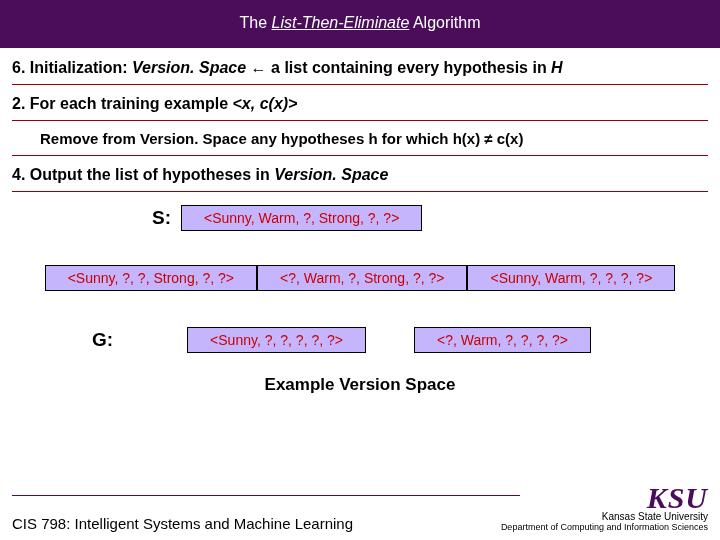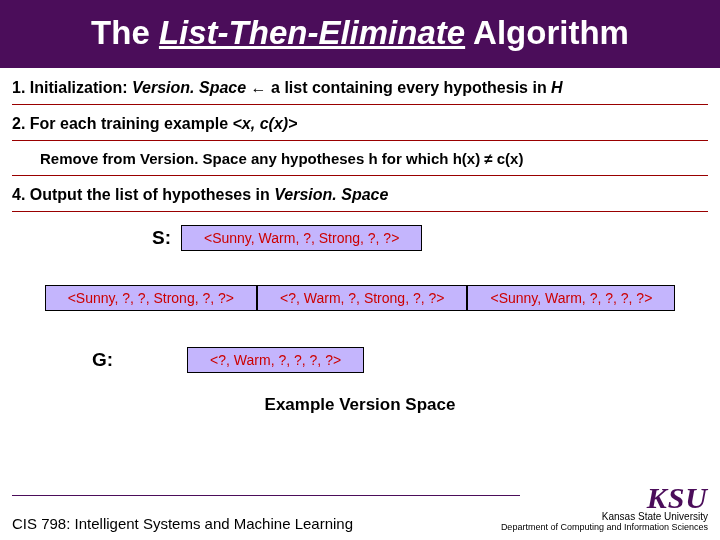--- a/index.html
+++ b/index.html
@@ -8,22 +8,22 @@
     font-family: Arial, Helvetica, sans-serif;
     background: #fff;
     position: relative;
     overflow: hidden;
   }
   .title-bar {
     background: #4b0d5a;
     color: #fff;
     text-align: center;
     padding: 14px 4px 16px;
-    font-size: 33px;
-    font-weight: bold;
+    font-size: 16px;
+    font-weight: normal;
   }
   .title-bar .pre { color:#fff; }
   .title-bar .mid { font-style: italic; text-decoration: underline; }
   .title-bar .post { color:#fff; }
   .content { padding: 8px 12px 0 12px; }
   .step {
     font-size: 16px; font-weight: bold;
     color: #000; padding: 3px 0 7px 0;
     border-bottom: 1.5px solid #990000;
     margin-bottom: 7px;
@@ -94,21 +94,21 @@
 </head>
 <body>
 
 <div class="title-bar">
   <span class="pre">The </span><span class="mid">List-Then-Eliminate</span><span class="post"> Algorithm</span>
 </div>
 
 <div class="content">
 
   <div class="step">
-    <span>1. Initialization: </span><span class="it">Version. Space</span><span class="arrow"> ← </span><span>a list containing every hypothesis in </span><span class="it">H</span>
+    <span>6. Initialization: </span><span class="it">Version. Space</span><span class="arrow"> ← </span><span>a list containing every hypothesis in </span><span class="it">H</span>
   </div>
 
   <div class="step">
     <span>2. For each training example </span><span class="it">&lt;x, c(x)&gt;</span>
   </div>
 
   <div class="substep">
     <span>Remove from </span><span class="it">Version. Space</span><span> any hypotheses </span><span class="it">h</span><span> for which </span><span class="it">h(x)</span><span> ≠ </span><span class="it">c(x)</span>
   </div>
 
@@ -121,20 +121,21 @@
       <span class="lbl">S:</span>
       <span class="box">&lt;Sunny, Warm, ?, Strong, ?, ?&gt;</span>
     </div>
     <div class="row-mid">
       <span class="box">&lt;Sunny, ?, ?, Strong, ?, ?&gt;</span>
       <span class="box">&lt;?, Warm, ?, Strong, ?, ?&gt;</span>
       <span class="box">&lt;Sunny, Warm, ?, ?, ?, ?&gt;</span>
     </div>
     <div class="row-g">
       <span class="lbl">G:</span>
+      <span class="box">&lt;Sunny, ?, ?, ?, ?, ?&gt;</span>
       <span class="box">&lt;?, Warm, ?, ?, ?, ?&gt;</span>
     </div>
     <div class="caption">Example Version Space</div>
   </div>
 
 </div>
 
 <div class="rule"></div>
 <div class="footer">
   <div class="course">CIS 798: Intelligent Systems and Machine Learning</div>

